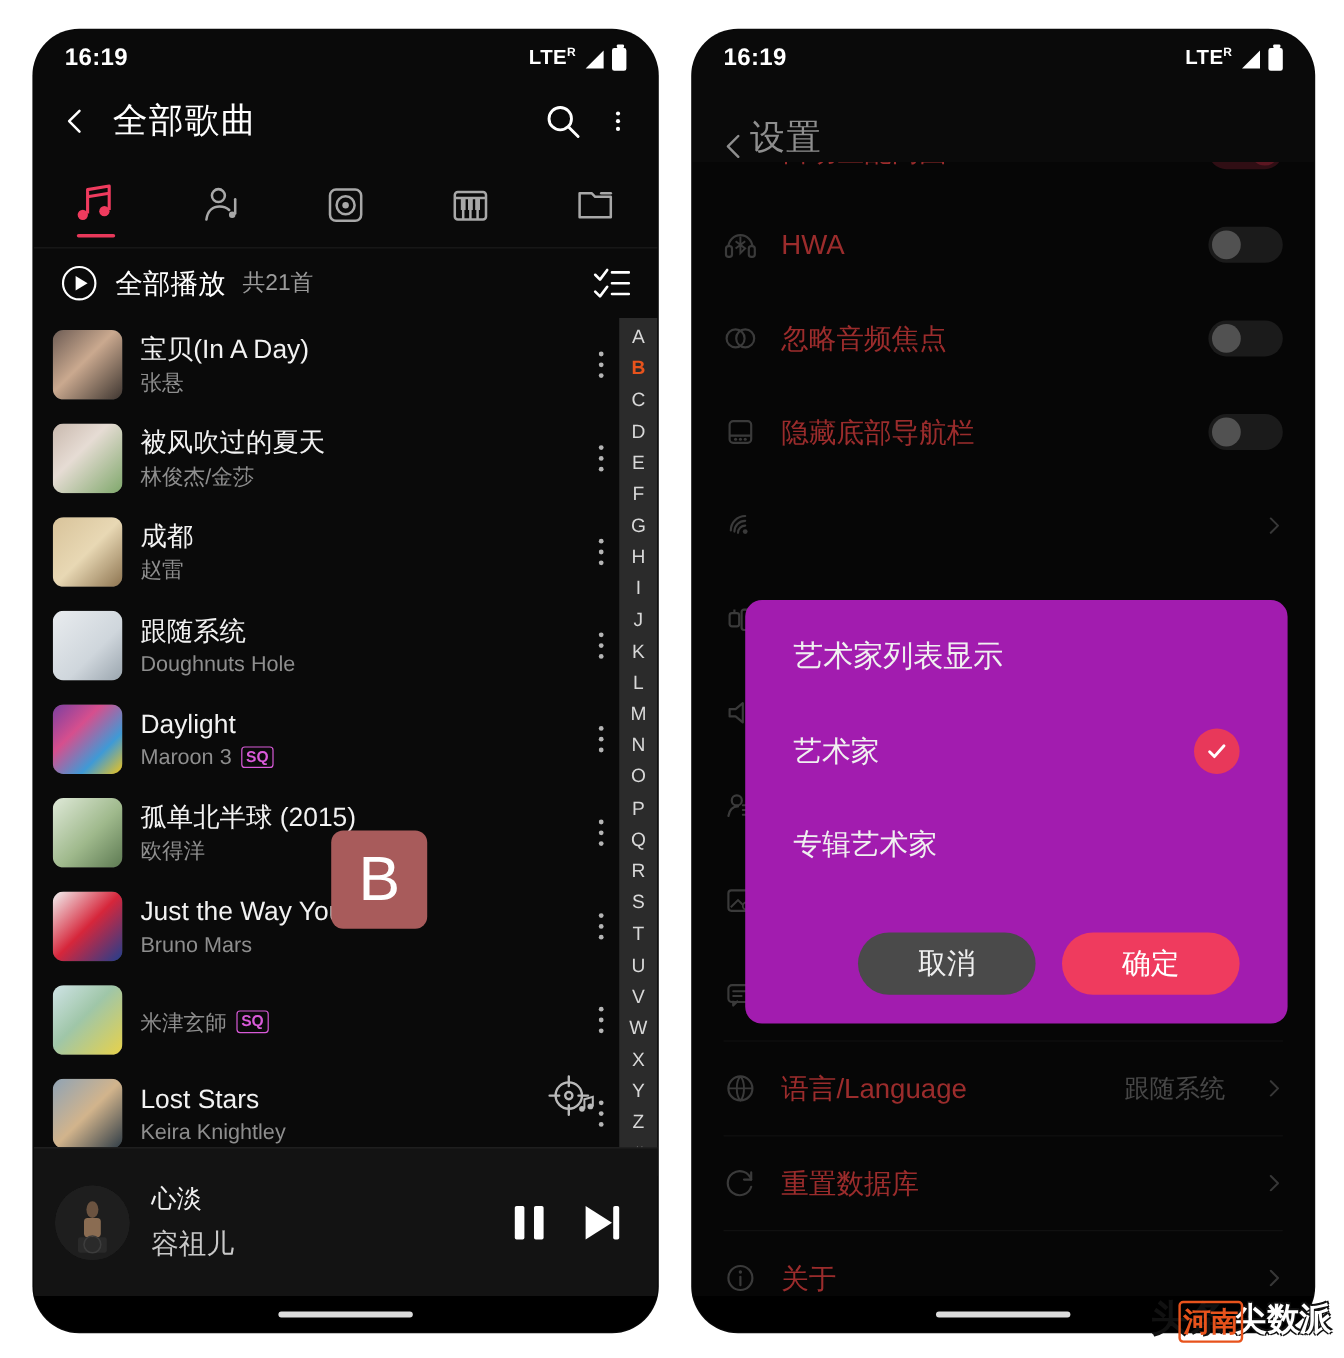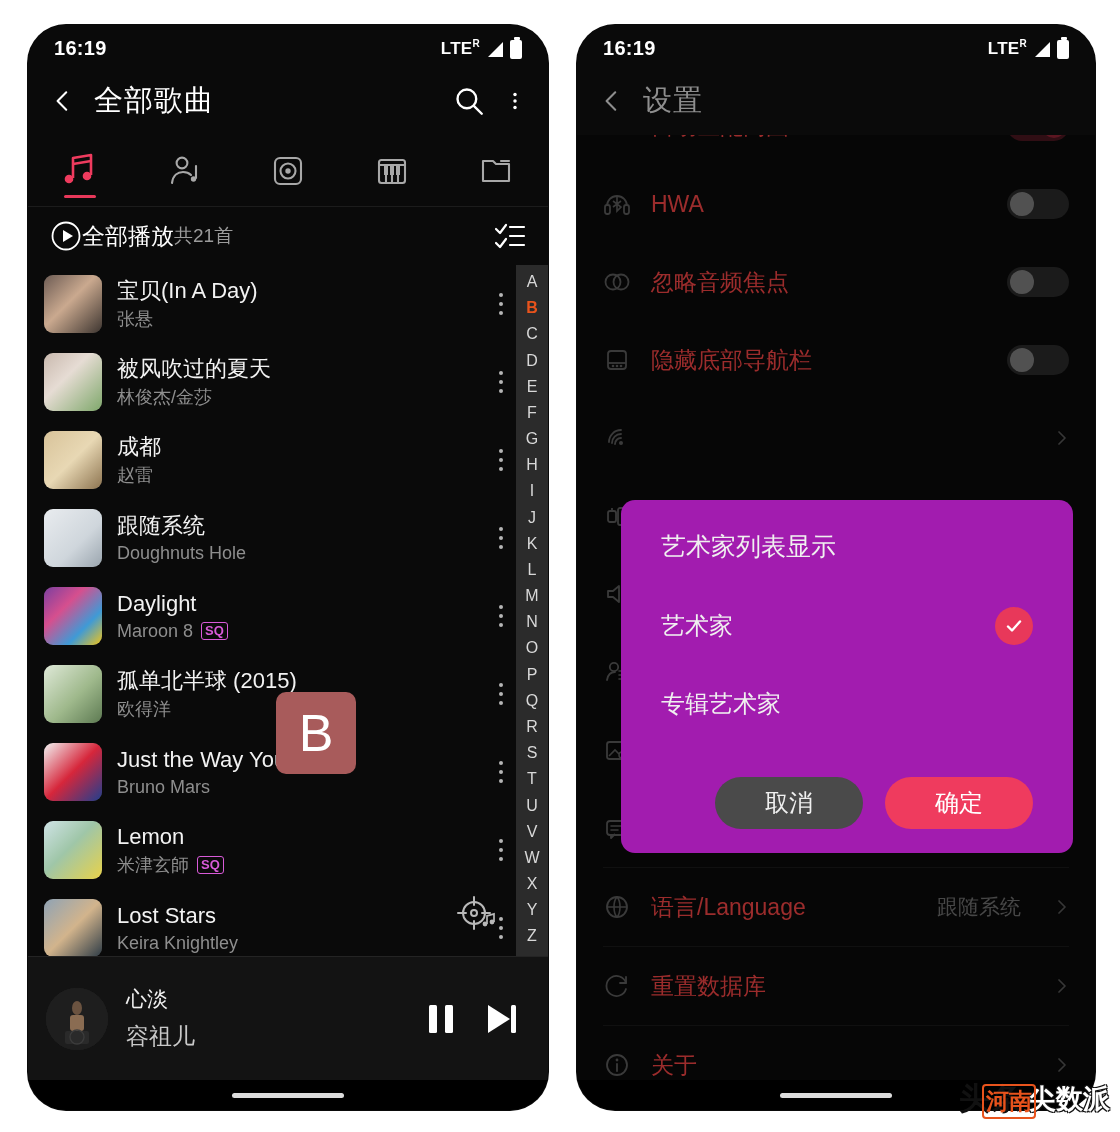--- a/index.html
+++ b/index.html
@@ -45,21 +45,21 @@
 
   
   .tabs { display: flex; height: 72px; align-items: center; border-bottom: 1px solid #1c1c1c; }
   .tab { flex: 1; display: flex; flex-direction: column; align-items: center;
          justify-content: center; height: 100%; position: relative; }
   .tab svg { display: block; }
   .tab .underline { position: absolute; bottom: 8px; width: 32px; height: 3px;
                     background: #e8385a; border-radius: 2px; }
 
   
-  .playall { display: flex; align-items: center; height: 58px; padding: 0 22px; }
+  .playall { display: flex; align-items: center; height: 58px; padding: 0 22px; gap: 14px; }
   .playall-label { color: #fff; font-size: 23px; }
   .playall-count { color: #9b9b9b; font-size: 19px; }
   .playall-spacer { flex: 1; }
 
   
   .songlist { position: relative; height: 715px; overflow: hidden; }
   .song { display: flex; align-items: center; height: 78px; padding: 0 16px 0 16px; gap: 15px; }
   .cover { width: 58px; height: 58px; border-radius: 9px; flex: 0 0 auto;
            background: #333; overflow: hidden; position: relative; }
   .cover .cv { position: absolute; inset: 0; }
@@ -105,21 +105,21 @@
   .mini-title { color: #f0f0f0; font-size: 21px; }
   .mini-artist { color: #c9c9c9; font-size: 23px; margin-top: 8px; }
   .mini-btn { width: 42px; height: 42px; flex: 0 0 auto; }
 
   
   .gesture { position: absolute; left: 0; right: 0; bottom: 0; height: 30px;
              background: #000; display: flex; align-items: center; justify-content: center; }
   .gesture i { width: 112px; height: 5px; border-radius: 3px; background: #dcdcdc; display:block; }
 
   
-  .set-appbar { height: 68px; display: flex; align-items: center; padding: 0 22px; gap: 18px; }
+  .set-appbar { height: 68px; display: flex; align-items: flex-end; padding: 0 22px; }
   .set-title { color: #8e8e8e; font-size: 29px; letter-spacing: 1px; }
   .set-list { position: relative; height: 945px; }
   .set-row { display: flex; align-items: center; height: 78px; padding: 0 26px; gap: 20px; }
   .set-icon { width: 28px; height: 28px; flex: 0 0 auto; }
   .set-label { color: #ef4444; font-size: 23px; flex: 1; white-space: nowrap; }
   .set-value { color: #6e6e6e; font-size: 21px; margin-right: 14px; }
   .chev { width: 14px; height: 14px; flex: 0 0 auto; }
   .toggle { width: 62px; height: 30px; border-radius: 16px; background: #2a2a2a;
             position: relative; flex: 0 0 auto; }
   .toggle i { position: absolute; top: 3px; left: 3px; width: 24px; height: 24px;
@@ -320,21 +320,21 @@
               <i></i>
             </div>
           </div>
           <div class="song">
             <div class="cover">
               <div class="cv" style="background: linear-gradient(135deg, rgb(123, 63, 160) 0%, rgb(214, 79, 142) 35%, rgb(63, 154, 214) 70%, rgb(240, 196, 25) 100%);"></div>
             </div>
             <div class="song-meta">
               <div class="song-title">Daylight</div>
               <div class="song-artist">
-                <span>Maroon 8</span>
+                <span>Maroon 3</span>
                 <span class="sq">SQ</span>
               </div>
             </div>
             <div class="kebab">
               <i></i>
               <i></i>
               <i></i>
             </div>
           </div>
           <div class="song">
@@ -367,21 +367,20 @@
               <i></i>
               <i></i>
               <i></i>
             </div>
           </div>
           <div class="song">
             <div class="cover">
               <div class="cv" style="background: linear-gradient(135deg, rgb(207, 227, 230) 0%, rgb(159, 198, 168) 45%, rgb(232, 210, 74) 100%);"></div>
             </div>
             <div class="song-meta">
-              <div class="song-title">Lemon</div>
               <div class="song-artist">
                 <span>米津玄師</span>
                 <span class="sq">SQ</span>
               </div>
             </div>
             <div class="kebab">
               <i></i>
               <i></i>
               <i></i>
             </div>

